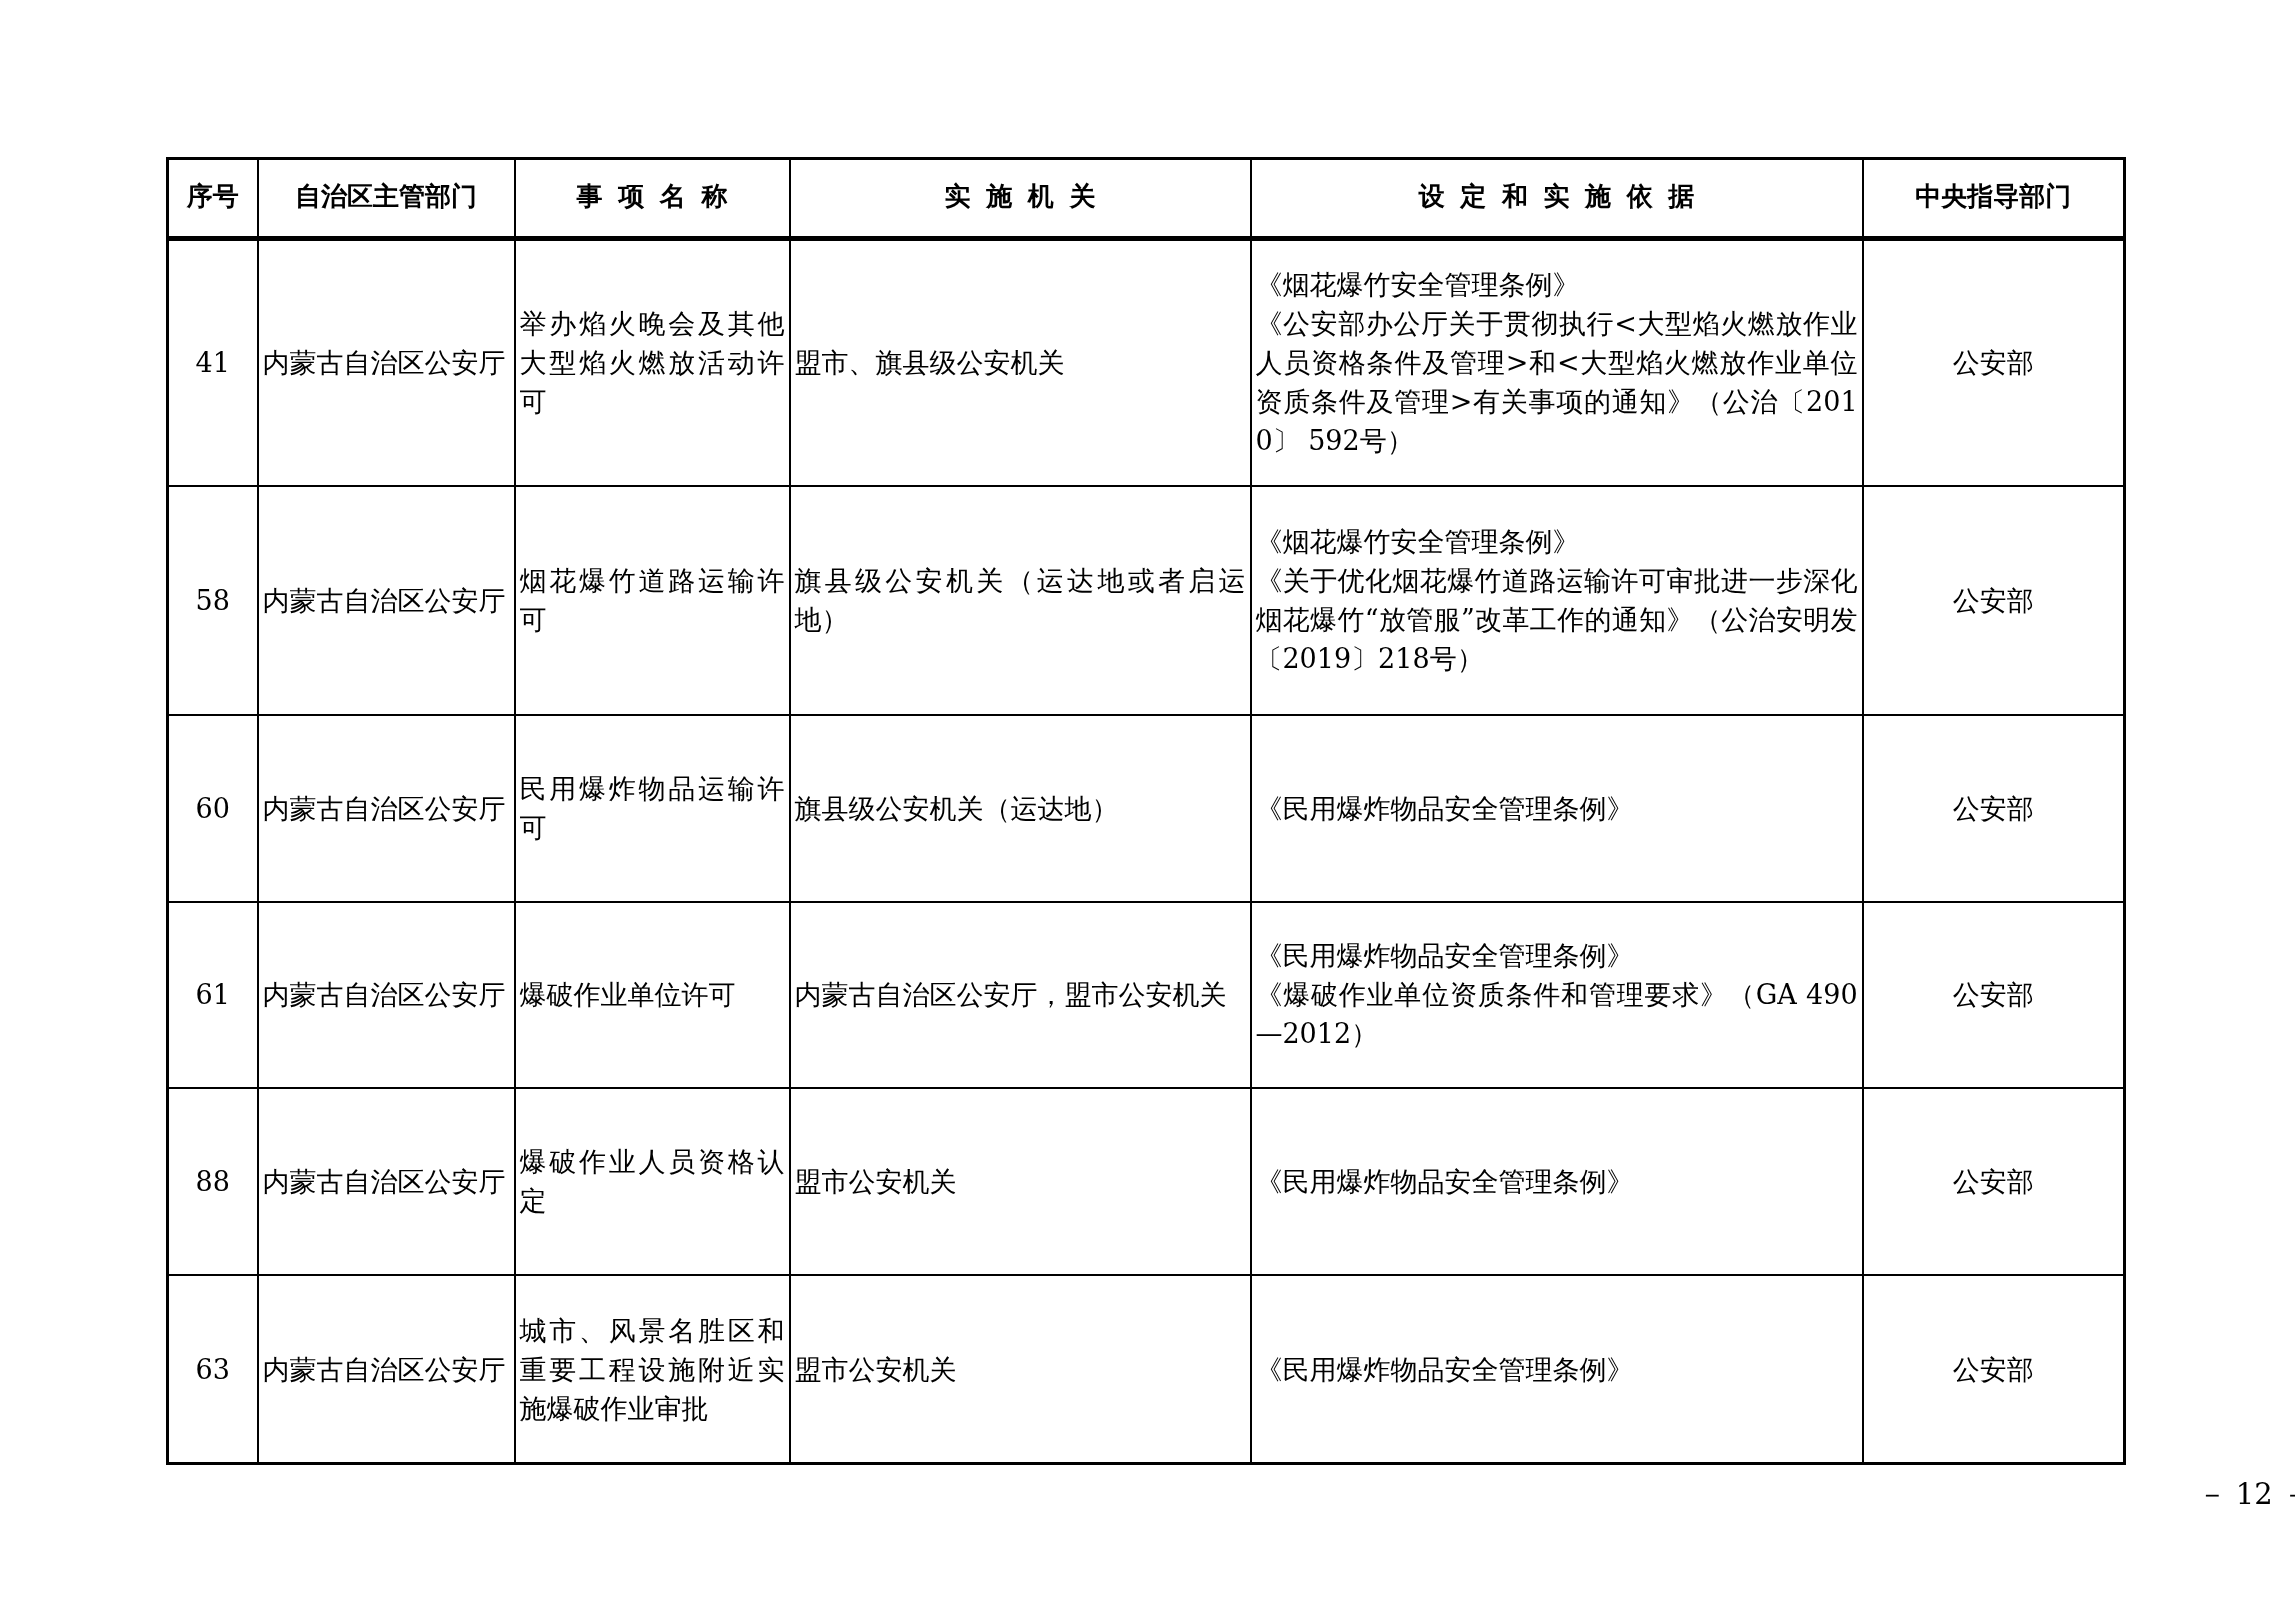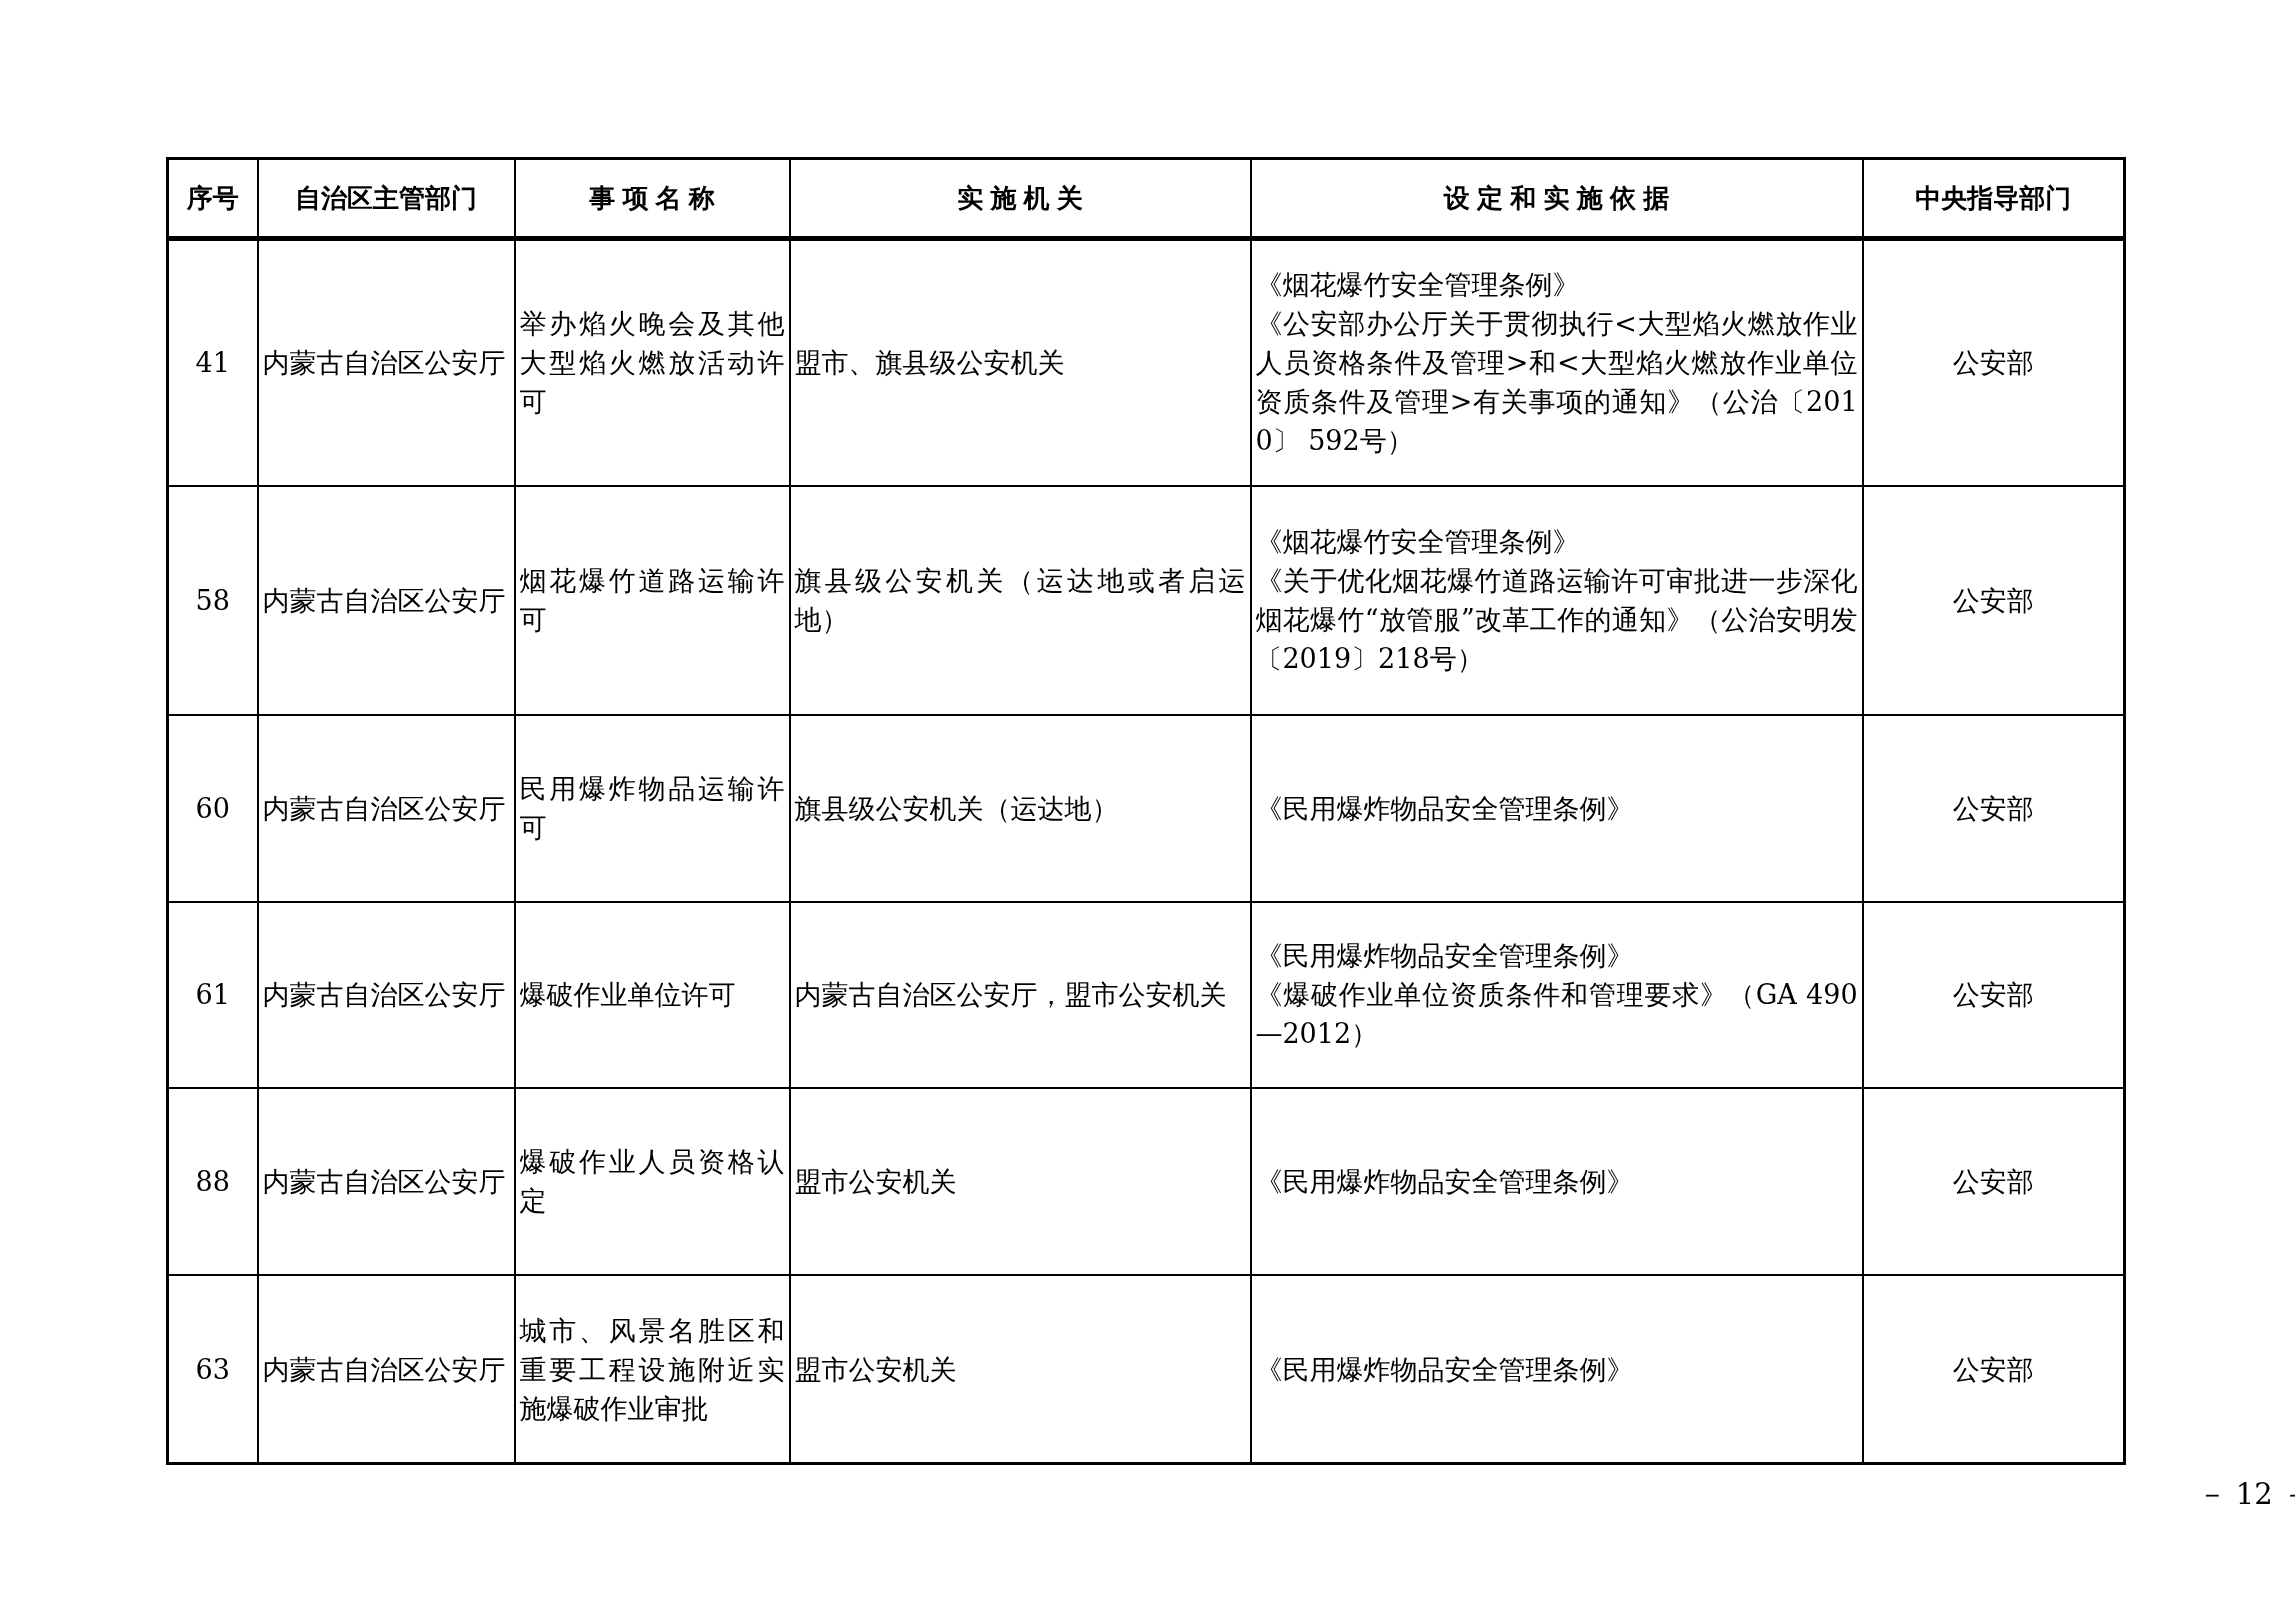--- a/index.html
+++ b/index.html
@@ -36,21 +36,21 @@
     font-size: 27px;
     line-height: 39px;
     overflow: hidden;
     word-break: break-all;
   }
   .doc-table thead tr {
     height: 80px;
   }
   .doc-table thead th {
     border-bottom: 5.2px solid #000000;
-    font-family: Liberation Sans, sans-serif;
+    font-family: Liberation Mono, monospace;
     font-weight: bold;
     font-size: 26px;
     text-align: center;
     padding: 1.3px 2.6px;
   }
   .doc-table tbody tr:nth-child(1) { height: 215px; }
   .doc-table tbody tr:nth-child(2) { height: 200px; }
   .doc-table tbody tr:nth-child(3) { height: 162px; }
   .doc-table tbody tr:nth-child(4) { height: 162px; }
   .doc-table tbody tr:nth-child(5) { height: 163px; }

